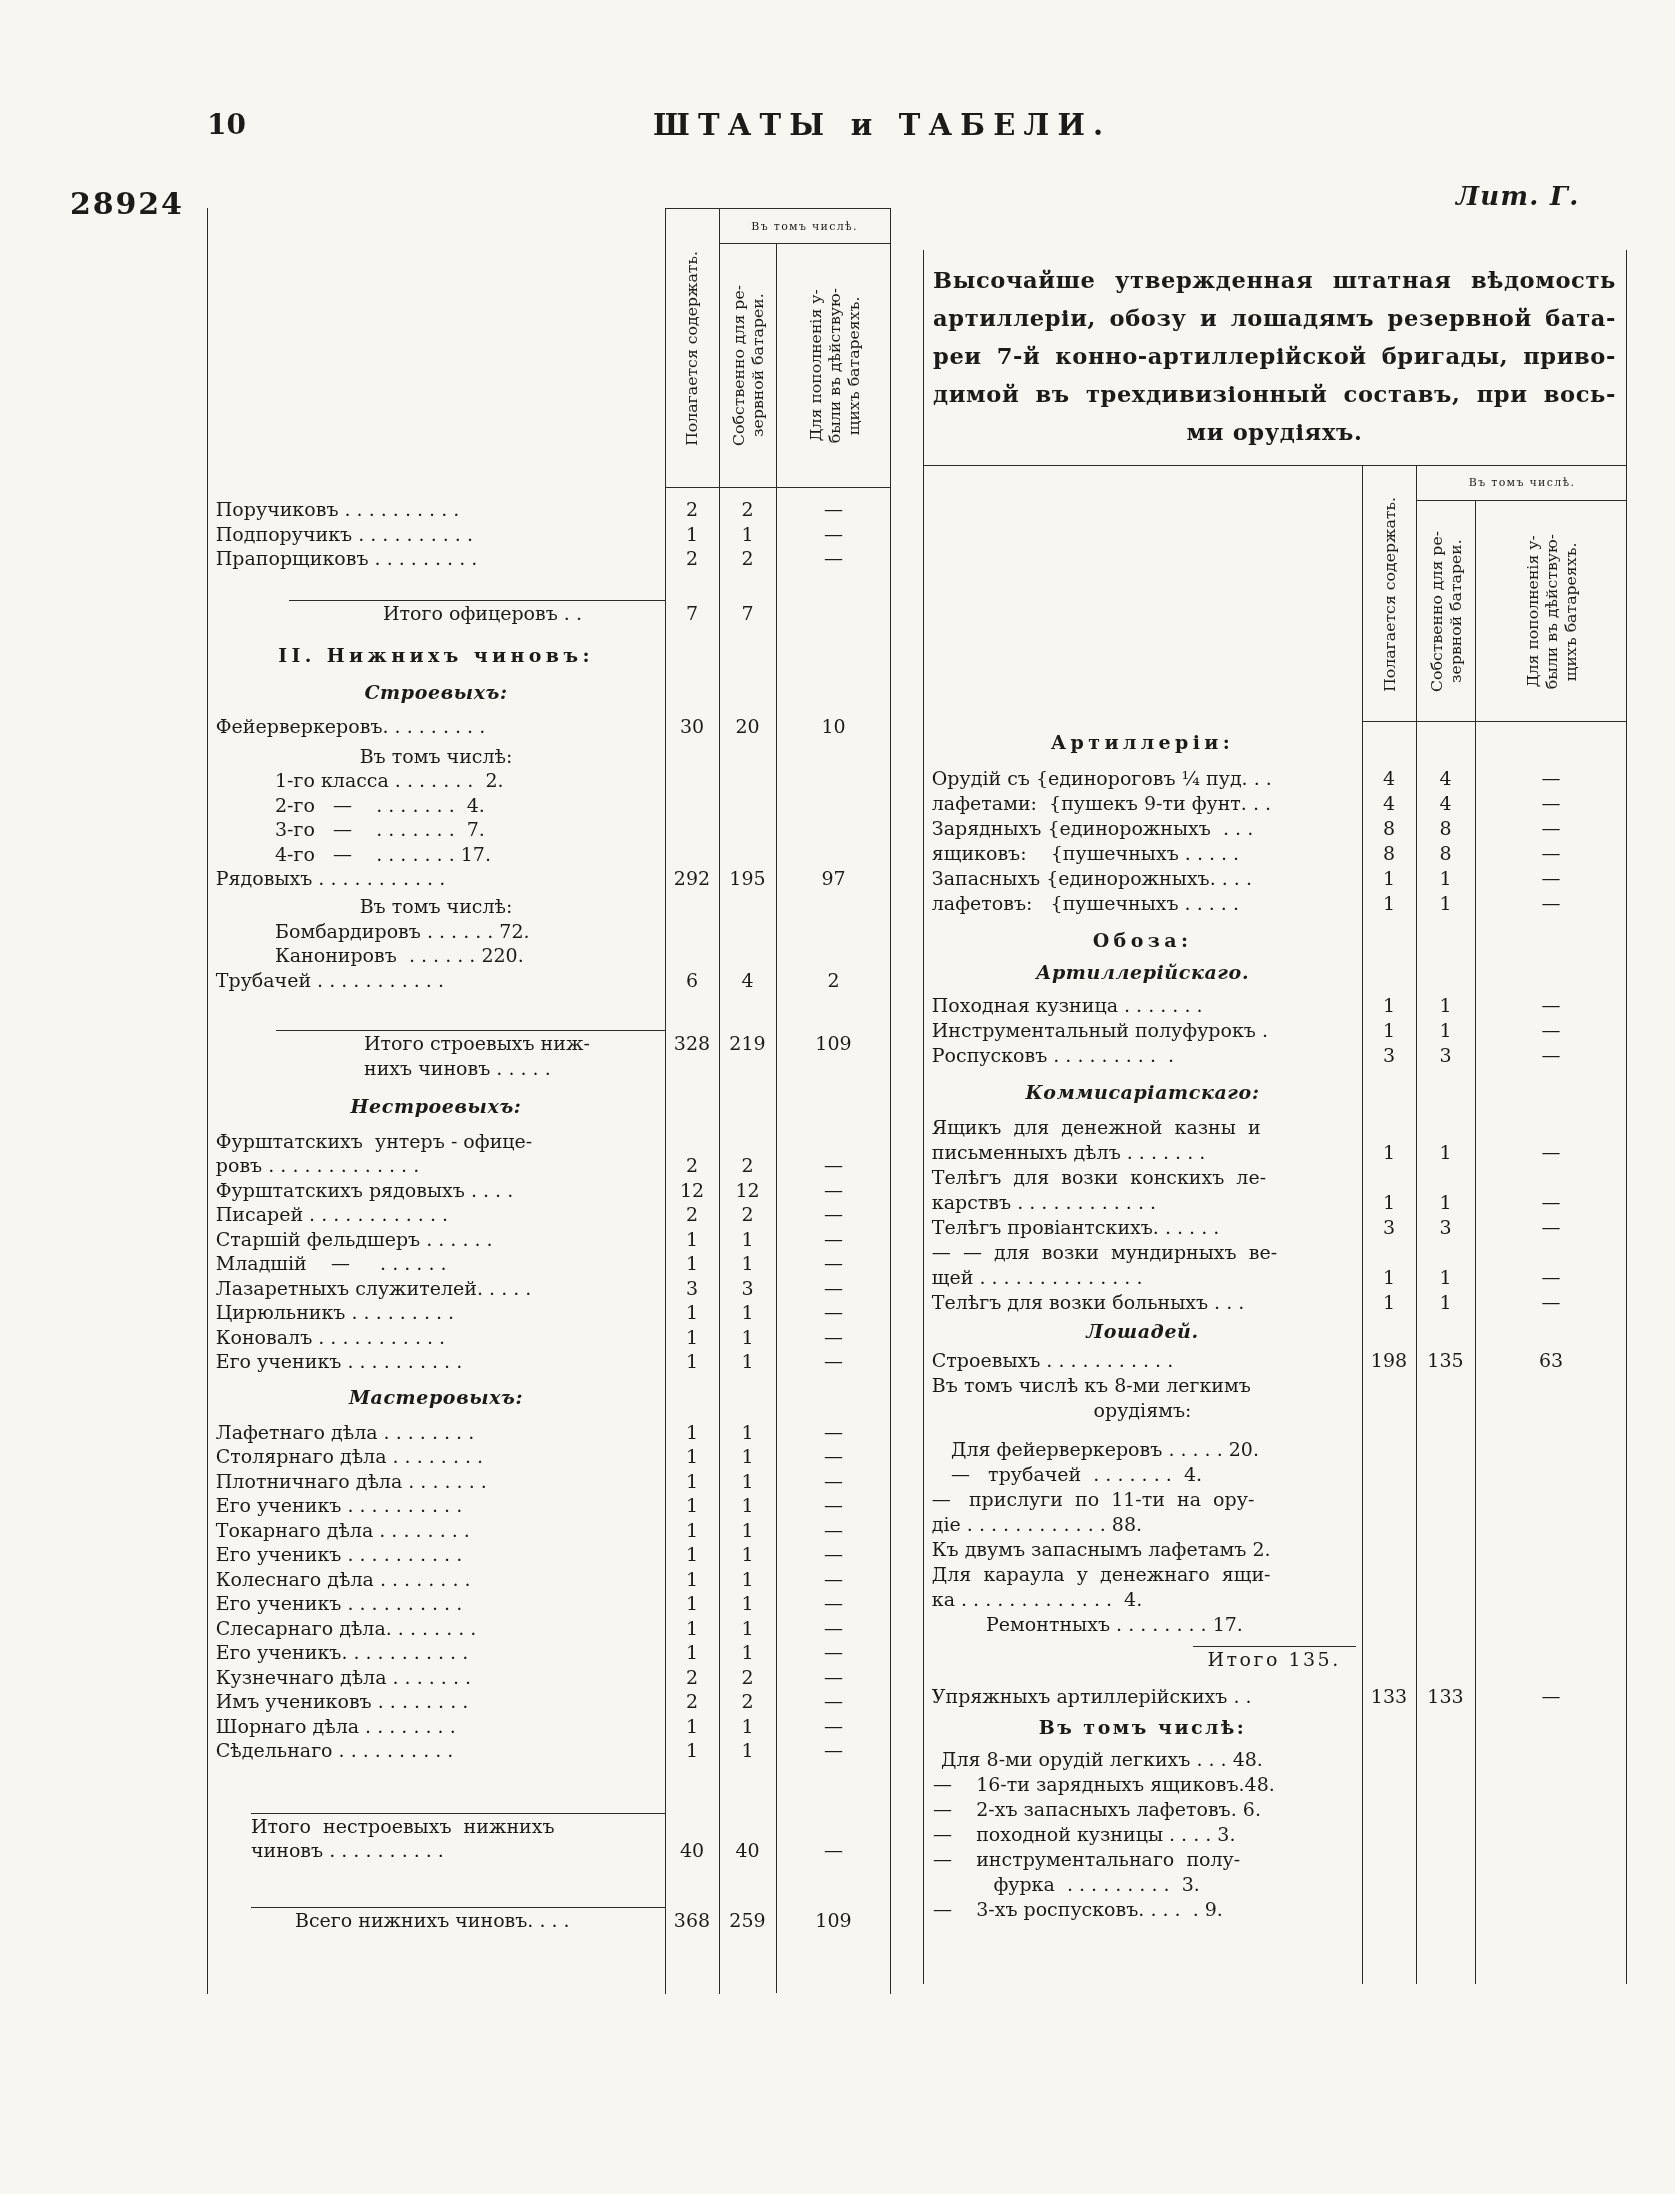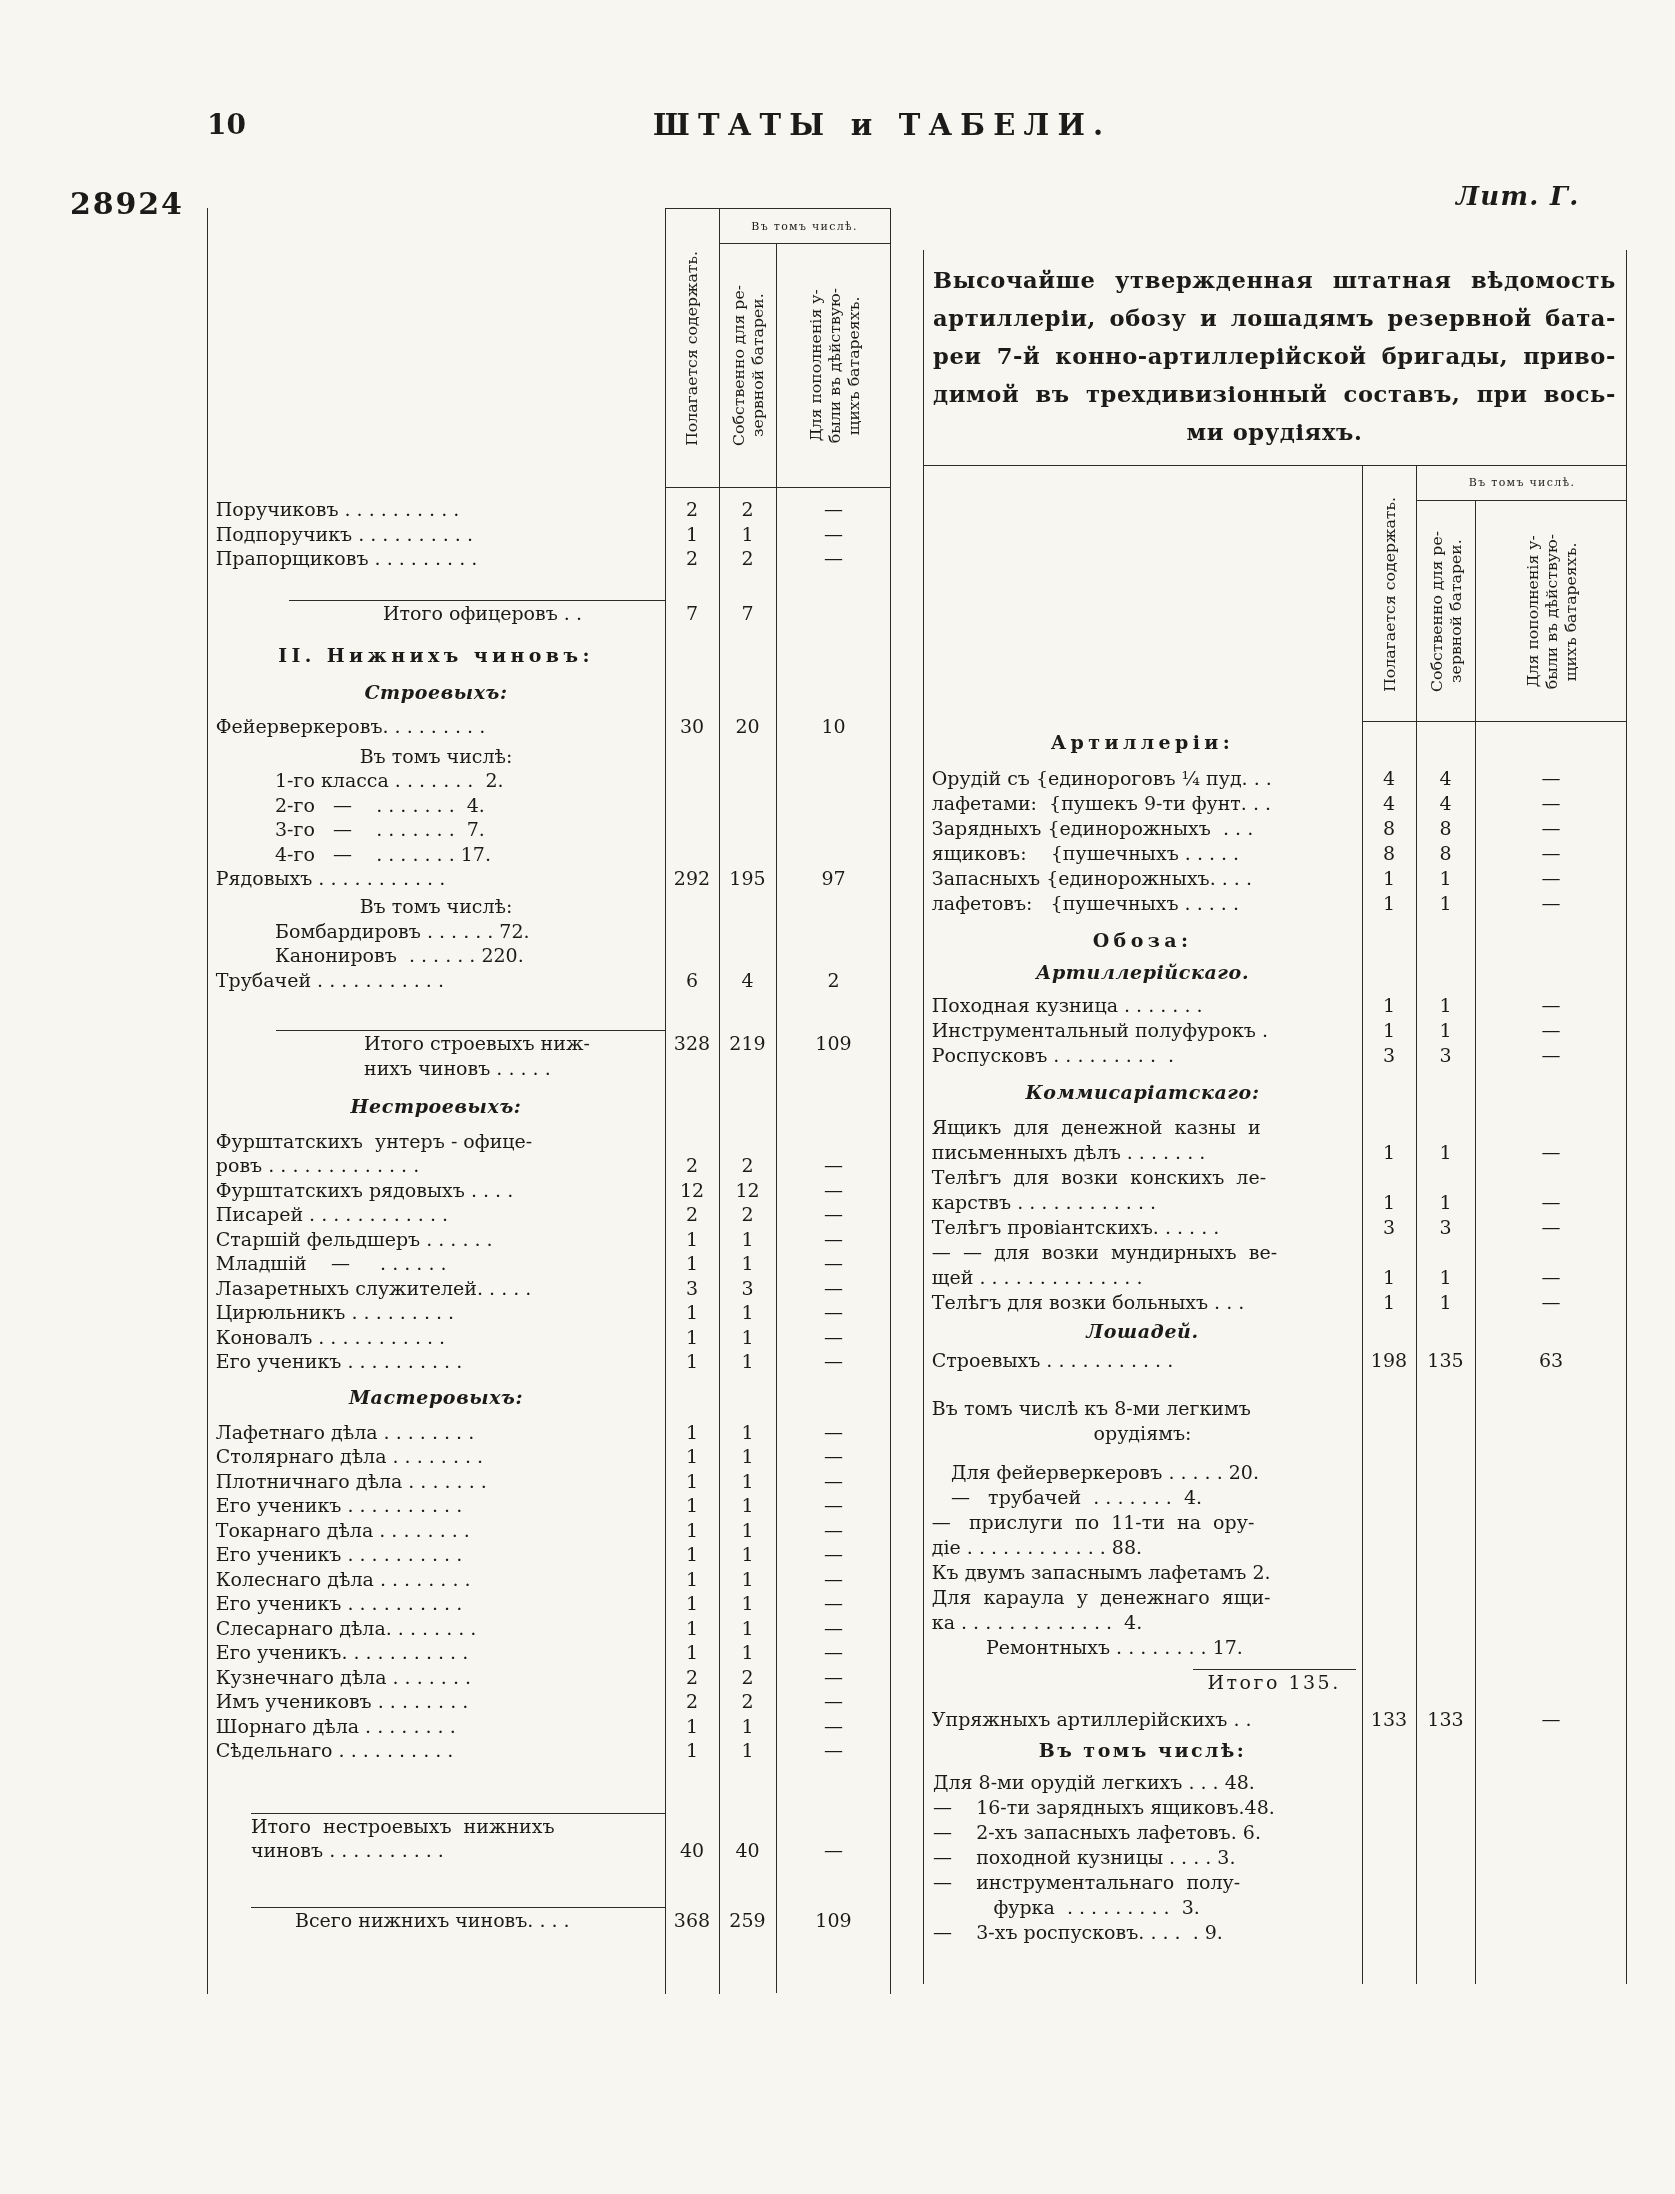--- a/index.html
+++ b/index.html
@@ -624,21 +624,21 @@
         <div class="gap" style="height: 3.8px;"></div>
         <div class="row data">
           <div class="lab">
             <div class="line">Строевыхъ . . . . . . . . . . .</div>
           </div>
           <div class="val">198</div>
           <div class="val">135</div>
           <div class="val">63</div>
         </div>
         <div class="row sub">
-          <div class="lab" style="padding-left: 8.8px; margin-top: 23px;">
+          <div class="lab" style="padding-left: 8.8px;">
             <div class="line">Въ томъ числѣ къ 8-ми легкимъ</div>
           </div>
         </div>
         <div class="row note">
           <div class="lab">
             <div class="line">орудіямъ:</div>
           </div>
         </div>
         <div class="gap" style="height: 14px;"></div>
         <div class="row sub">
@@ -692,21 +692,21 @@
           <div class="val">—</div>
         </div>
         <div class="gap" style="height: 6.3px;"></div>
         <div class="row noteb">
           <div class="lab">
             <div class="line">Въ томъ числѣ:</div>
           </div>
         </div>
         <div class="gap" style="height: 6.3px;"></div>
         <div class="row sub">
-          <div class="lab" style="padding-left: 10px;">
+          <div class="lab" style="padding-left: 10px; margin-left: 8px;">
             <div class="line">Для 8-ми орудій легкихъ . . . 48.</div>
           </div>
         </div>
         <div class="row sub">
           <div class="lab" style="padding-left: 10px;">
             <div class="line">—    16-ти зарядныхъ ящиковъ.48.</div>
           </div>
         </div>
         <div class="row sub">
           <div class="lab" style="padding-left: 10px;">

